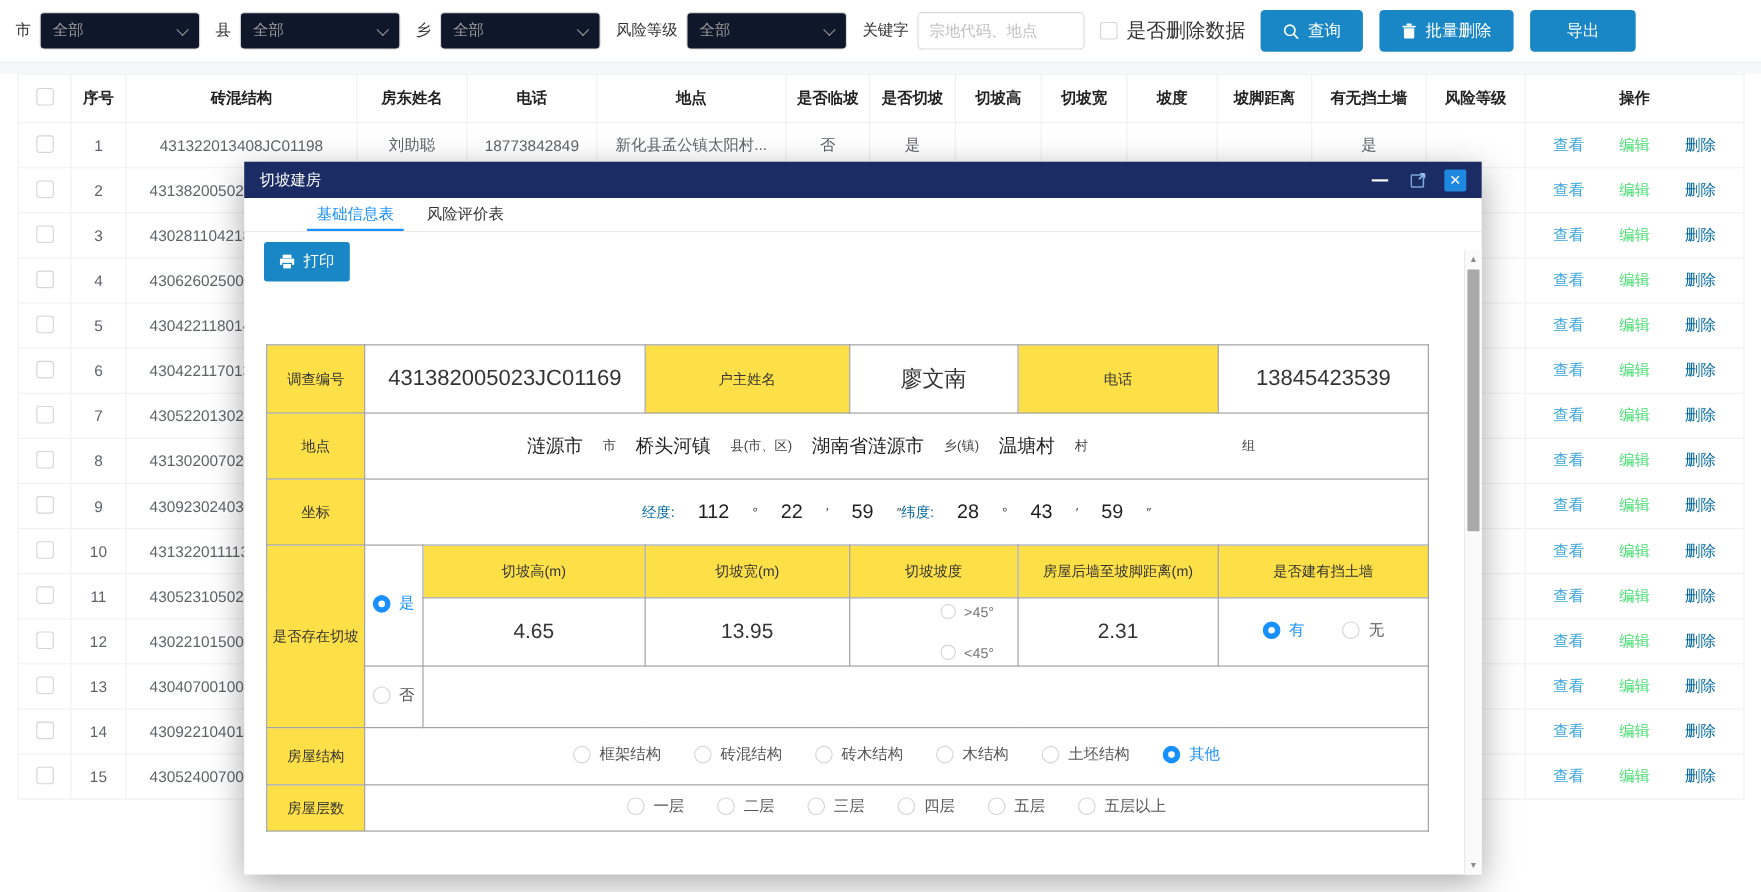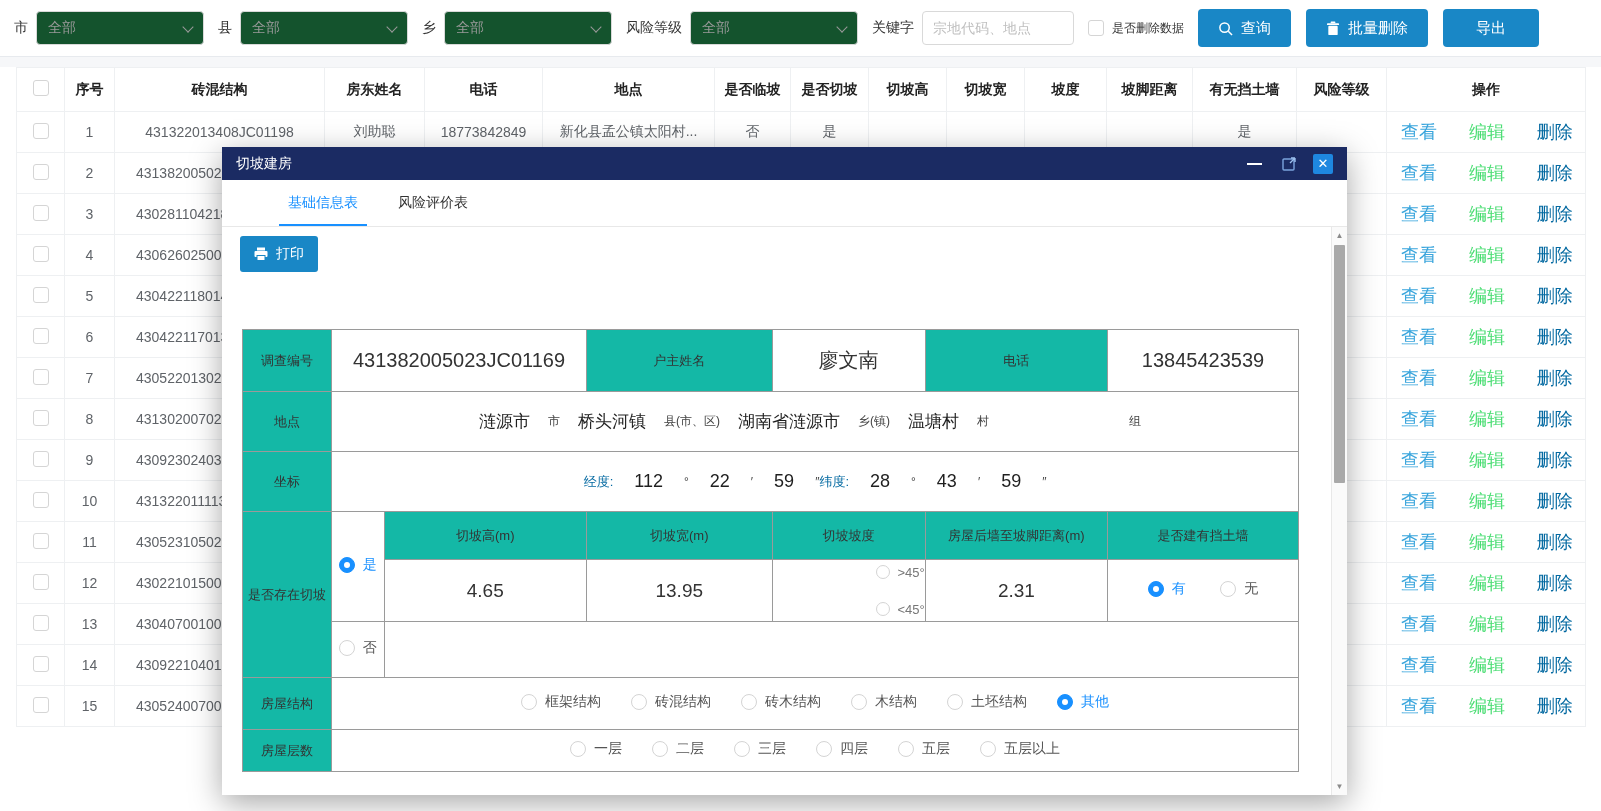--- a/index.html
+++ b/index.html
@@ -4,89 +4,89 @@
 <style>
   html,body{margin:0;padding:0}
   body{width:1601px;height:811px;position:relative;overflow:hidden;background:#fff;
        font-family:"Liberation Sans","DejaVu Sans",sans-serif;}
 
   
   .filterbar{height:57px;display:flex;align-items:center;padding:0 14px;background:#fff;
              border-bottom:1px solid #e7eaee;box-sizing:border-box}
   .f-item{display:flex;align-items:center;margin-right:14px}
   .f-label{font-size:14px;color:#333;margin-right:8px;white-space:nowrap}
-  .select{width:168px;height:34px;border:1px solid #d9d9d9;border-radius:4px;background:#14532d;
+  .select{width:146px;height:34px;border:1px solid #d9d9d9;border-radius:4px;background:#0f172a;
           display:flex;align-items:center;justify-content:space-between;padding:0 11px;cursor:pointer;box-sizing:border-box}
   .sel-val{font-size:14px;color:#999}
   .chev{width:7px;height:7px;border-right:1px solid #999;border-bottom:1px solid #999;
         transform:rotate(45deg);margin-top:-3px}
   .kw{width:152px;height:34px;border:1px solid #d9d9d9;border-radius:4px;padding:0 10px;font-size:14px;
       color:#333;outline:none;box-sizing:border-box;font-family:Liberation Sans, sans-serif}
   .kw::placeholder{color:#bfbfbf}
-  .chk{display:flex;align-items:center;font-size:12px;color:#333;margin-right:14px;cursor:pointer;white-space:nowrap}
+  .chk{display:flex;align-items:center;font-size:18px;color:#333;margin-right:14px;cursor:pointer;white-space:nowrap}
   .box{width:16px;height:16px;border:1px solid #d5d5d5;border-radius:3px;background:#fff;display:inline-block;box-sizing:border-box}
   .chk .box{margin-right:8px}
   .btn{display:inline-flex;align-items:center;justify-content:center;gap:8px;background:#1987c6;color:#fff;
        border:none;border-radius:4px;font-size:15px;height:38px;padding:0 20px;margin-right:15px;cursor:pointer;font-family:inherit}
   .btn svg{flex:none}
   .btn-export{padding:12px 33px;margin-right:0}
 
   .gapstrip{height:10px;background:#f6f7f9}
 
   
   .grid{margin:0 16px;border-collapse:collapse;table-layout:fixed;width:1569px;background:#fff}
   .grid th,.grid td{border:1px solid #eef0f2;font-size:14px;text-align:center;overflow:hidden;white-space:nowrap;padding:0}
   .grid thead th{height:43px;color:#222;font-weight:bold}
   .grid tbody td{height:40px;color:#5f6368}
   .c-code{color:#5f6368}
   .c-code.partial{text-align:left;padding-left:21px}
-  .lk{cursor:pointer;font-size:18px;margin:0 14px;text-decoration:none}
+  .lk{cursor:pointer;font-size:14px;margin:0 14px;text-decoration:none}
   .lk-view{color:#3aa5dc}.lk-edit{color:#49dd72}.lk-del{color:#0369a1}
 
   
   .modal{position:absolute;left:222px;top:147px;width:1125px;height:648px;background:#fff;z-index:5;
          box-shadow:0 8px 30px rgba(0,0,0,.35)}
   .m-head{height:33px;background:#1b2b63;display:flex;align-items:center;padding:0 14px;color:#fff}
   .m-title{font-size:14px;font-weight:normal;flex:1}
   .m-min{width:15px;height:2px;background:#fff;margin-right:20px;cursor:pointer}
   .m-max{margin-right:16px;cursor:pointer;display:flex}
   .m-close{width:20px;height:20px;background:#1e87e0;color:#fff;display:flex;align-items:center;justify-content:center;
            font-size:13px;cursor:pointer;border-radius:2px;font-weight:bold}
-  .m-tabs{height:47px;border-bottom:1px solid #e8e8e8;display:flex;align-items:stretch;padding-left:66px;gap:40px;box-sizing:border-box}
+  .m-tabs{height:31px;border-bottom:1px solid #e8e8e8;display:flex;align-items:stretch;padding-left:66px;gap:30px;box-sizing:border-box}
   .tab{font-size:14px;color:#333;cursor:pointer;position:relative;display:flex;align-items:center}
   .tab.active{color:#1890ff}
   .tab.active::after{content:"";position:absolute;left:-9px;right:-9px;bottom:0;height:2px;background:#1890ff}
   .m-body{position:relative;height:567px;overflow:hidden}
   .btn-print{position:absolute;left:18px;top:9px;height:36px;padding:0 14px;font-size:14px;border-radius:3px;margin:0}
   .form-title{position:absolute;top:42px;left:0;width:1080px;text-align:center;font-size:23px;color:#333}
 
   .form{position:absolute;left:20px;top:102px;border-collapse:collapse;table-layout:fixed;width:1057px}
   .form td{border:1px solid #9a9a9a;text-align:center;color:#333;overflow:hidden;padding:0}
-  .lbl{background:#14b8a6;font-size:13px}
+  .lbl{background:#fde047;font-size:13px}
   .h62{height:62px}.h60{height:60px}.h48{height:48px}.h56{height:56px}.h52{height:52px}.h42{height:42px}
   .big{font-size:20px;color:#1f1f1f}
   .val17{font-size:17px;color:#1f1f1f}
 
   .flexrow{display:flex;align-items:center;justify-content:center}
   .loc-val{font-size:17px;color:#1f1f1f;margin:0 18px}
   .loc-unit{font-size:12px;color:#444}
   .loc-group{margin-left:140px;margin-right:28px}
   .co-lab{font-size:13px;color:#0369a1}
   .co-num{font-size:18px;color:#1f1f1f;margin:0 21px}
   .co-unit{font-size:12px;color:#444}
 
   .radio{width:16px;height:16px;border-radius:50%;border:1px solid #d4d4d4;background:#fff;display:inline-block;
          position:relative;flex:none;box-sizing:border-box}
   .radio.checked{background:#1890ff;border-color:#1890ff}
   .radio.checked::after{content:"";position:absolute;left:4px;top:4px;width:6px;height:6px;border-radius:50%;background:#fff}
   .ropt{display:inline-flex;align-items:center;gap:8px;margin:0 15px;cursor:pointer}
   .rtxt{font-size:14px;color:#555}
   .ropt.on .rtxt{color:#1890ff}
   .radio-cell .ropt{margin:0}
-  .grade{display:flex;flex-direction:column;gap:22px;align-items:flex-end;padding-left:62px}
+  .grade{display:flex;flex-direction:column;gap:22px;align-items:center;padding-left:62px}
   .gopt{display:inline-flex;align-items:center;gap:7px;cursor:pointer}
   .gopt .radio{width:14px;height:14px}
   .gtxt{font-size:13px;color:#777}
 
   .m-scroll{position:absolute;top:80px;right:0;bottom:0;width:16px;background:#fafafa;border-left:1px solid #e8e8e8;box-sizing:border-box}
   .arr{position:absolute;left:0;width:15px;text-align:center;font-size:8px;color:#8a8a8a;cursor:pointer}
   .arr.up{top:4px}.arr.dn{bottom:4px}
   .thumb{position:absolute;left:2px;top:18px;width:11px;height:238px;background:#a9a9a9;border-radius:1px;cursor:pointer}
 </style>
 </head>

